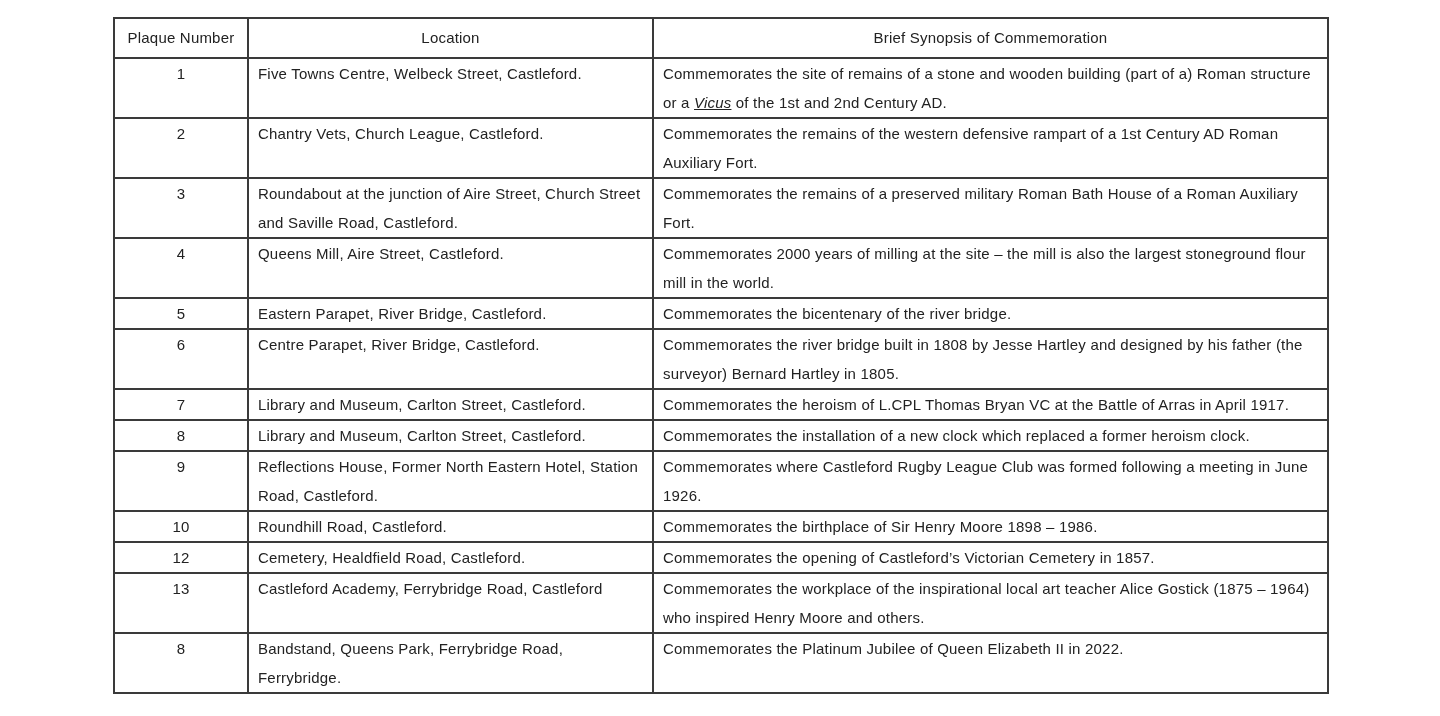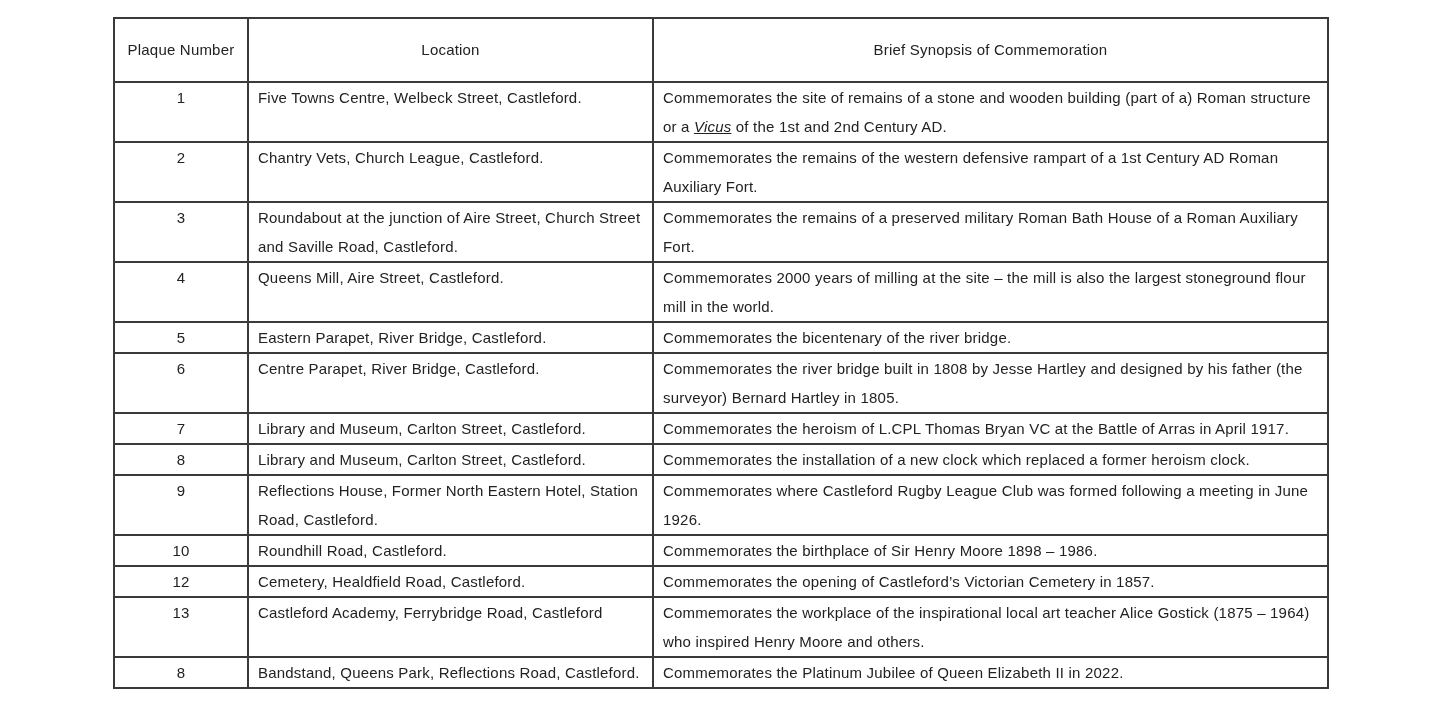--- a/index.html
+++ b/index.html
@@ -35,21 +35,21 @@
     font-weight: normal;
     vertical-align: top;
     padding: 0 9px;
     letter-spacing: 0.2px;
     color: #222222;
   }
   .plaque-table th {
     height: 30px;
     line-height: 30px;
     text-align: center;
-    padding: 16px 4px;
+    padding: 4px 4px;
     white-space: nowrap;
     overflow: hidden;
   }
   col.c-num { width: 134px; }
   col.c-loc { width: 405px; }
   col.c-syn { width: 675px; }
   td.col-num {
     text-align: center;
   }
   td.col-loc, td.col-syn {
@@ -133,18 +133,18 @@
           <td class="col-loc">Cemetery, Healdfield Road, Castleford.</td>
           <td class="col-syn">Commemorates the opening of Castleford’s Victorian Cemetery in 1857.</td>
         </tr>
         <tr>
           <td class="col-num">13</td>
           <td class="col-loc">Castleford Academy, Ferrybridge Road, Castleford</td>
           <td class="col-syn">Commemorates the workplace of the inspirational local art teacher Alice Gostick (1875 – 1964) who inspired Henry Moore and others.</td>
         </tr>
         <tr>
           <td class="col-num">8</td>
-          <td class="col-loc">Bandstand, Queens Park, Reflections Road, Castleford.</td>
+          <td class="col-loc">Bandstand, Queens Park, Ferrybridge Road, Ferrybridge.</td>
           <td class="col-syn">Commemorates the Platinum Jubilee of Queen Elizabeth II in 2022.</td>
         </tr>
       </tbody>
   </table>
 </div>
 
 </body></html>

